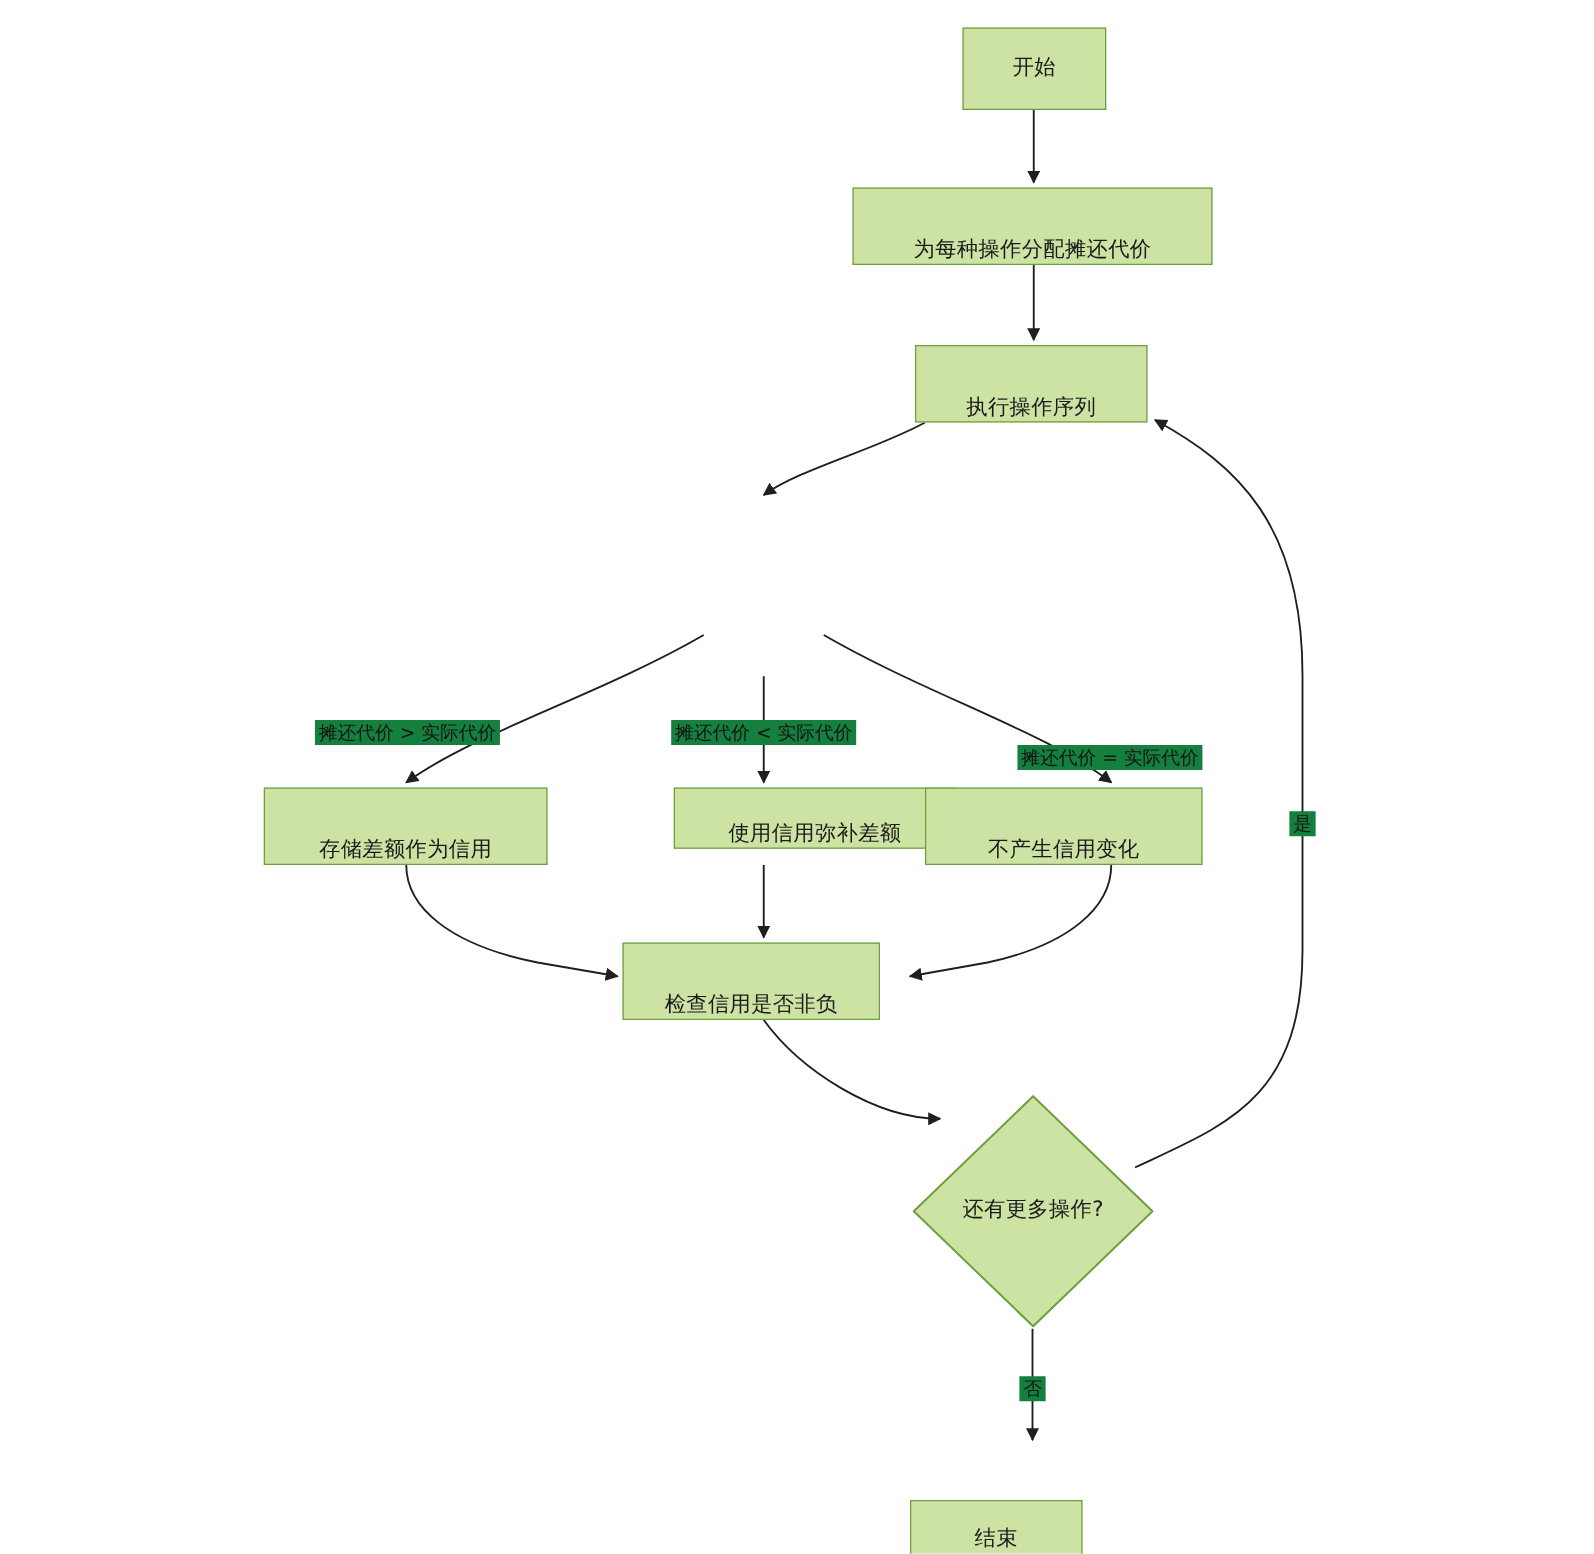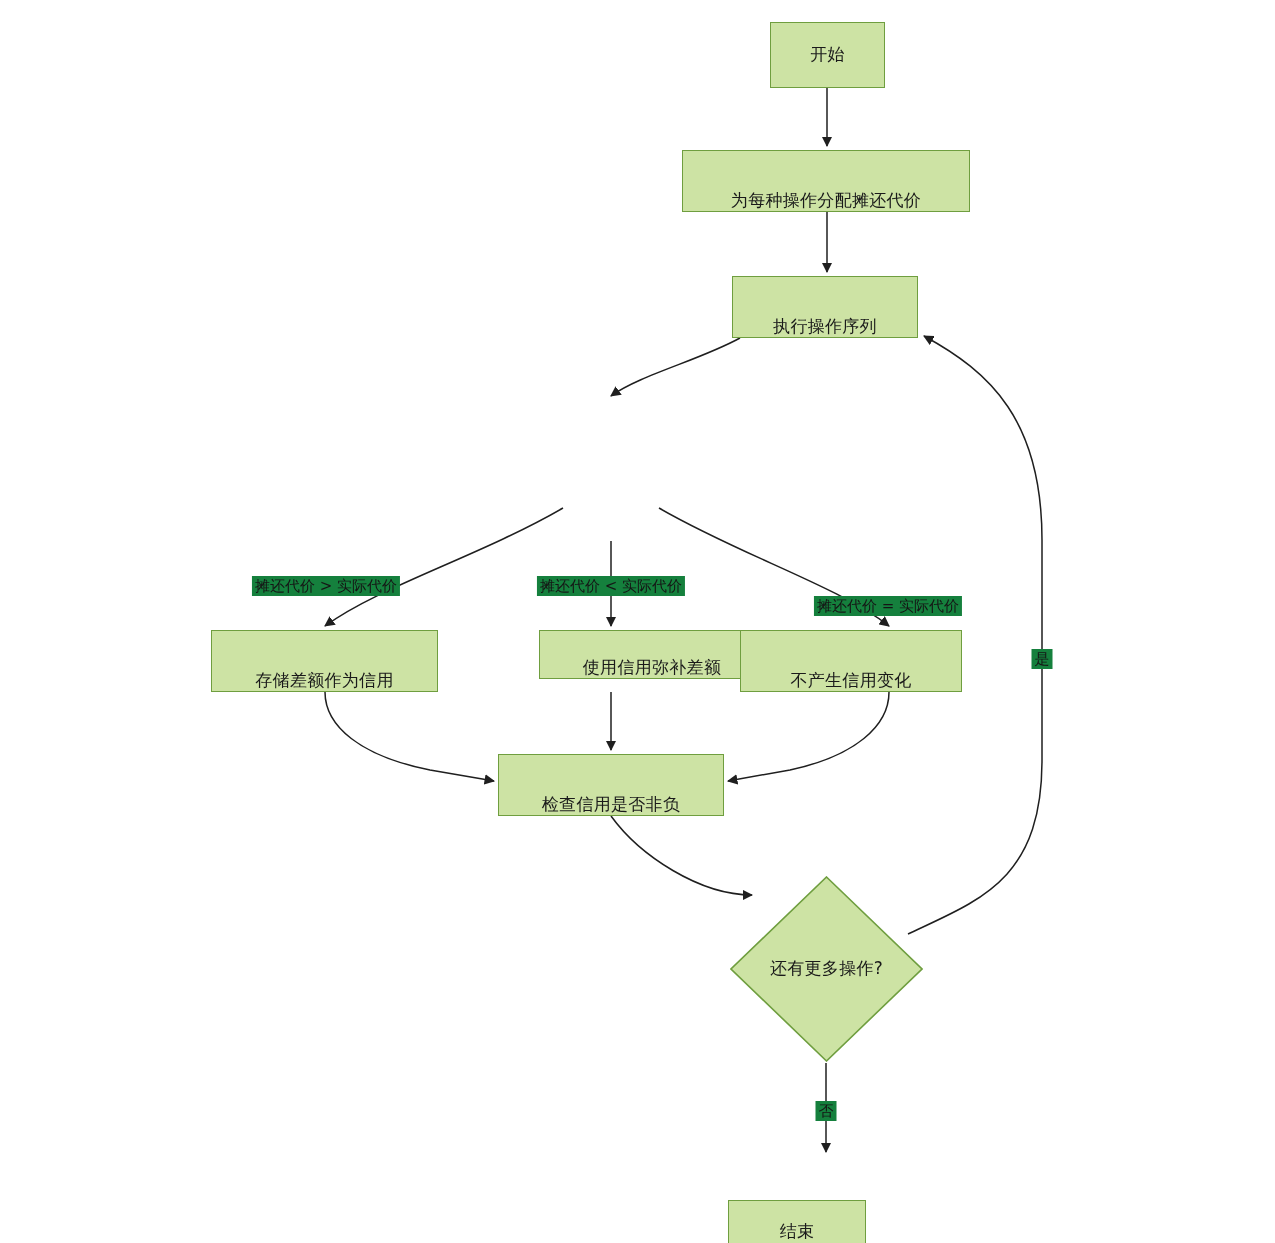--- a/index.html
+++ b/index.html
@@ -136,21 +136,21 @@
   </div>
 
   <div class="node process" style="left:498px; top:630px; width:226px; height:49px;margin-left:41px;">
     <span>使用信用弥补差额</span>
   </div>
 
   <div class="node process" style="left:740px; top:630px; width:222px; height:62px;">
     <span>不产生信用变化</span>
   </div>
 
-  <div class="node process" style="left:498px; top:754px; width:226px; height:62px;">
+  <div class="node process" style="left:498px; top:754px; width:206px; height:62px;">
     <span>检查信用是否非负</span>
   </div>
 
   <div class="edge-label" style="left:1042px; top:659px;">是</div>
 
   <div class="node decision" style="left:730px; top:876px; width:193px; height:186px;">
     <svg class="diamond-shape" viewBox="0 0 193 186" preserveAspectRatio="none">
       <polygon points="96.5,1 192,93 96.5,185 1,93" fill="#cde3a4" stroke="#6f9e3f" stroke-width="1.6"></polygon>
     </svg>
     <span class="dlabel">还有更多操作?</span>

